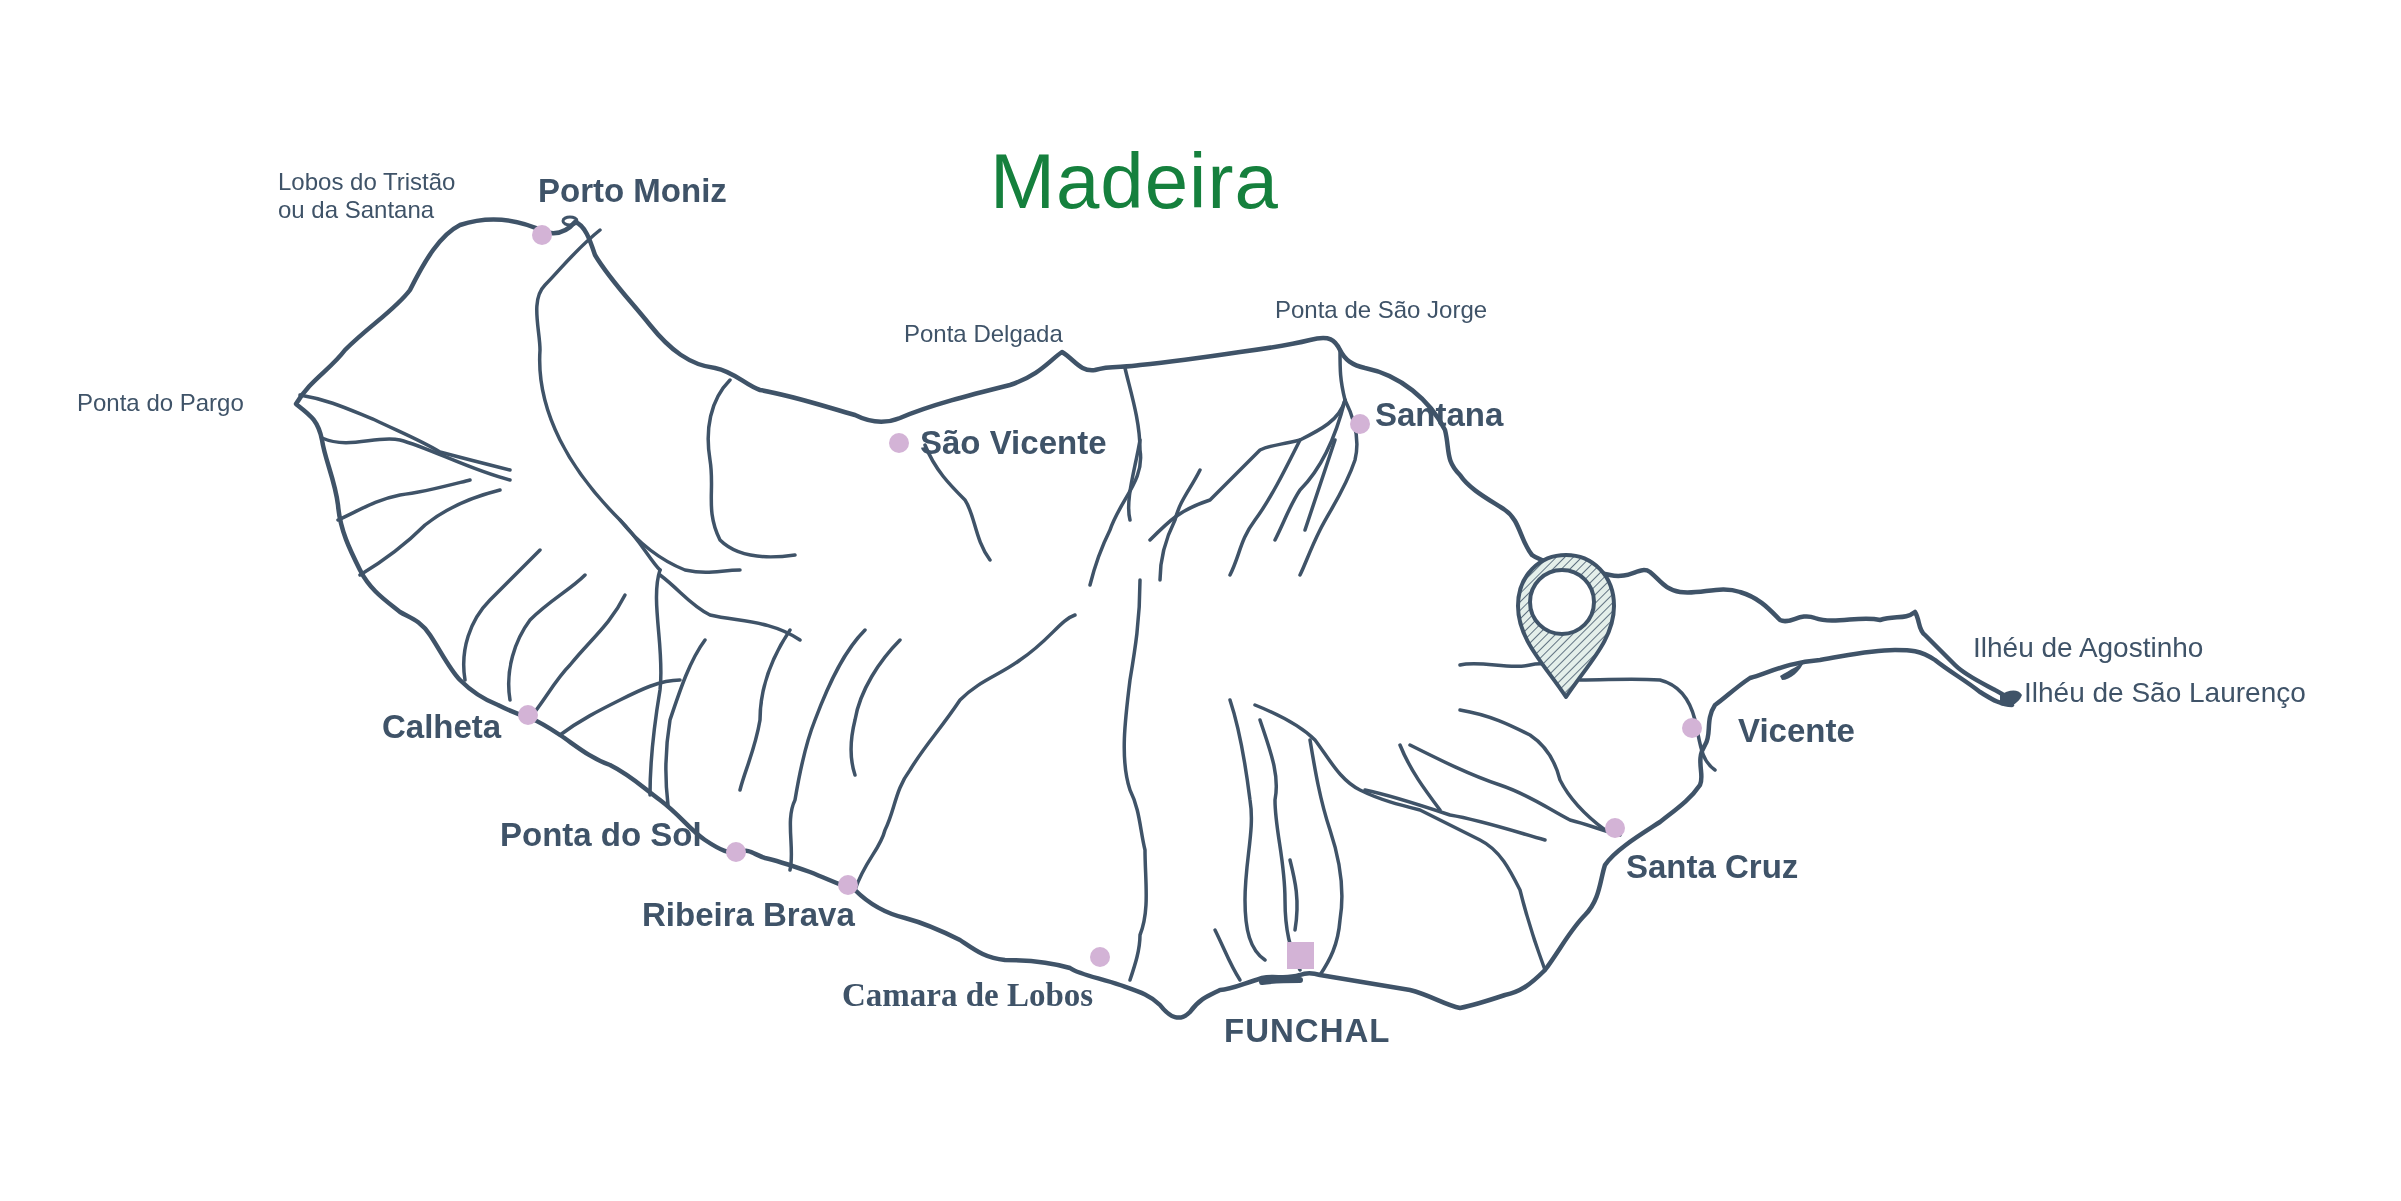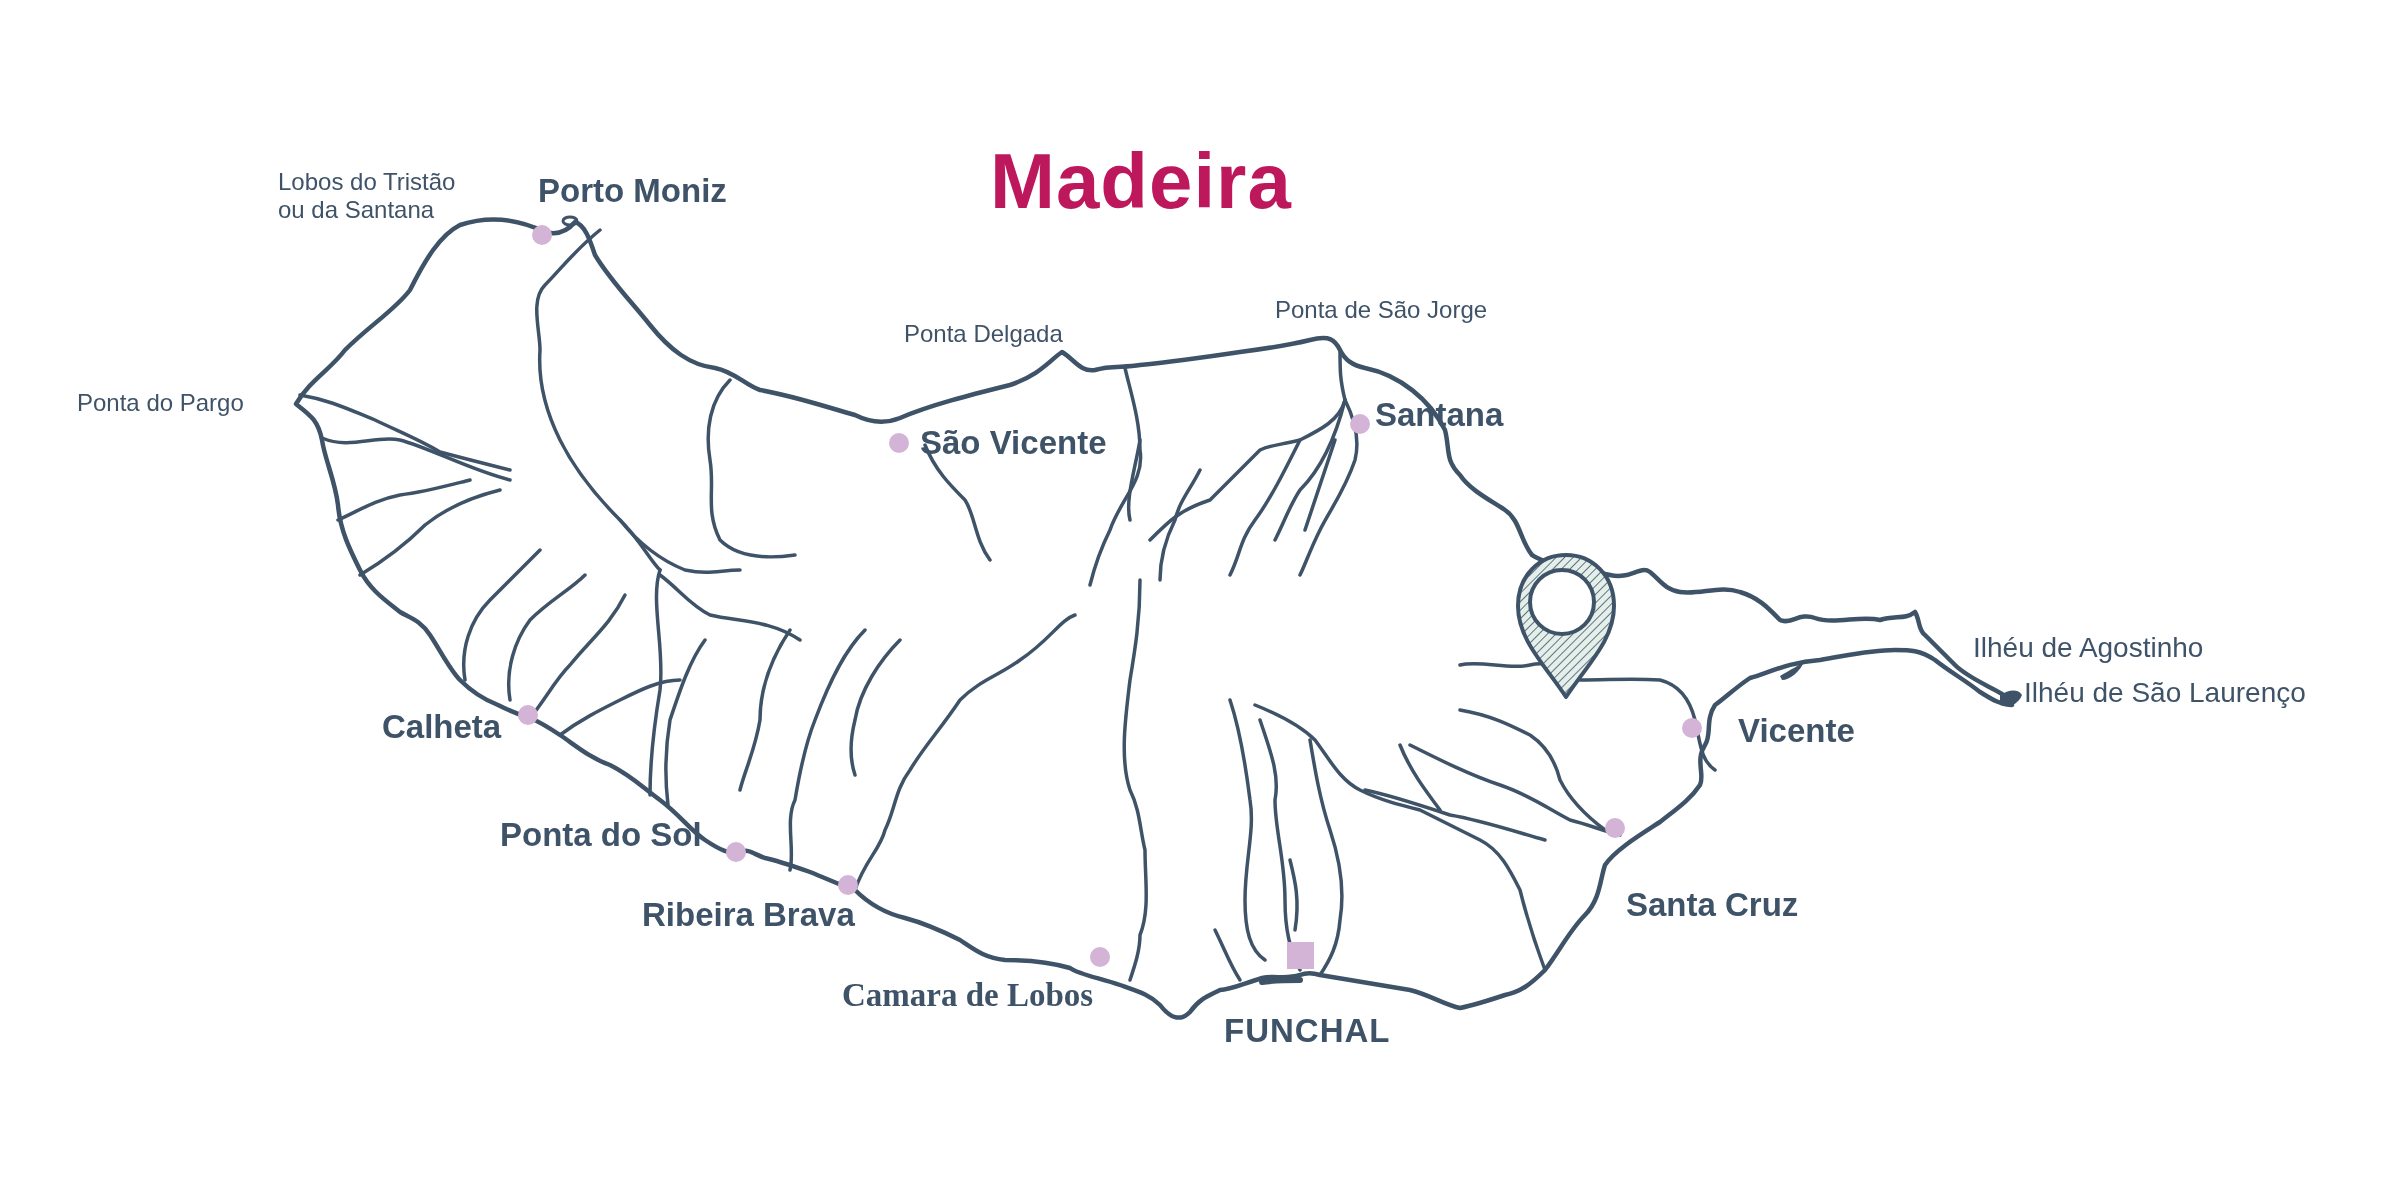--- a/index.html
+++ b/index.html
@@ -1,21 +1,21 @@
 <!DOCTYPE html>
 <html><head>
 <meta charset="utf-8">
 <style>
   html, body { margin: 0; padding: 0; background: #ffffff; }
   body { width: 2401px; height: 1201px; overflow: hidden; position: relative;
          font-family: "Liberation Sans", "DejaVu Sans", sans-serif; color: #3f5368; }
   .map-root { position: absolute; left: 0; top: 0; width: 2401px; height: 1201px; }
   svg.map-svg { position: absolute; left: 0; top: 0; }
-  .title { position: absolute; left: 990px; top: 142px; font-size: 78px; font-weight: bold;
-           letter-spacing: 1px; color: #be185d; line-height: 1; }
+  .title { position: absolute; left: 990px; top: 142px; font-size: 78px; font-weight: normal;
+           letter-spacing: 1px; color: #15803d; line-height: 1; }
   .lbl { position: absolute; color: #3f5368; white-space: nowrap; line-height: 1.15; }
   .town { font-size: 33px; font-weight: bold; }
   .point { font-size: 24px; font-weight: normal; }
   .islet { font-size: 28px; font-weight: normal; }
   .capital { font-size: 33px; font-weight: bold; letter-spacing: 1px; }
 </style>
 </head>
 <body>
 
 <div class="map-root">
@@ -188,20 +188,20 @@
   <div class="lbl point" style="left:1275px; top:296px;">Ponta de São Jorge</div>
 
   <div class="lbl town" style="left:538px; top:172px;">Porto Moniz</div>
   <div class="lbl town" style="left:920px; top:424px;">São Vicente</div>
   <div class="lbl town" style="left:1375px; top:396px;">Santana</div>
   <div class="lbl town" style="left:382px; top:708px;">Calheta</div>
   <div class="lbl town" style="left:500px; top:816px;">Ponta do Sol</div>
   <div class="lbl town" style="left:642px; top:896px;">Ribeira Brava</div>
   <div class="lbl town" style="left:842px; top:977px;font-family:Liberation Serif, serif;">Camara de Lobos</div>
   <div class="lbl town" style="left:1738px; top:712px;">Vicente</div>
-  <div class="lbl town" style="left:1626px; top:848px;margin-top:38px;">Santa Cruz</div>
+  <div class="lbl town" style="left:1626px; top:848px;">Santa Cruz</div>
 
   <div class="lbl capital" style="left:1224px; top:1012px;">FUNCHAL</div>
 
   <div class="lbl islet" style="left:1973px; top:632px;">Ilhéu de Agostinho</div>
   <div class="lbl islet" style="left:2024px; top:677px;text-align:right;">Ilhéu de São Laurenço</div>
 
 </div>
 
 </body></html>

